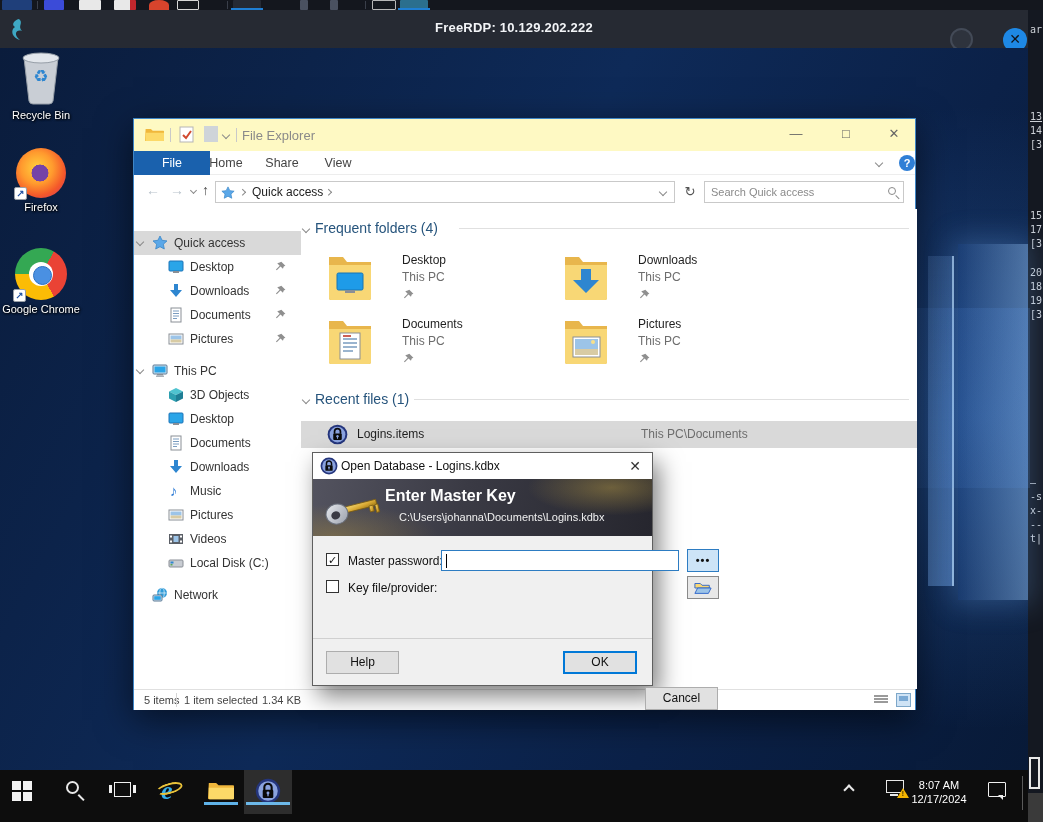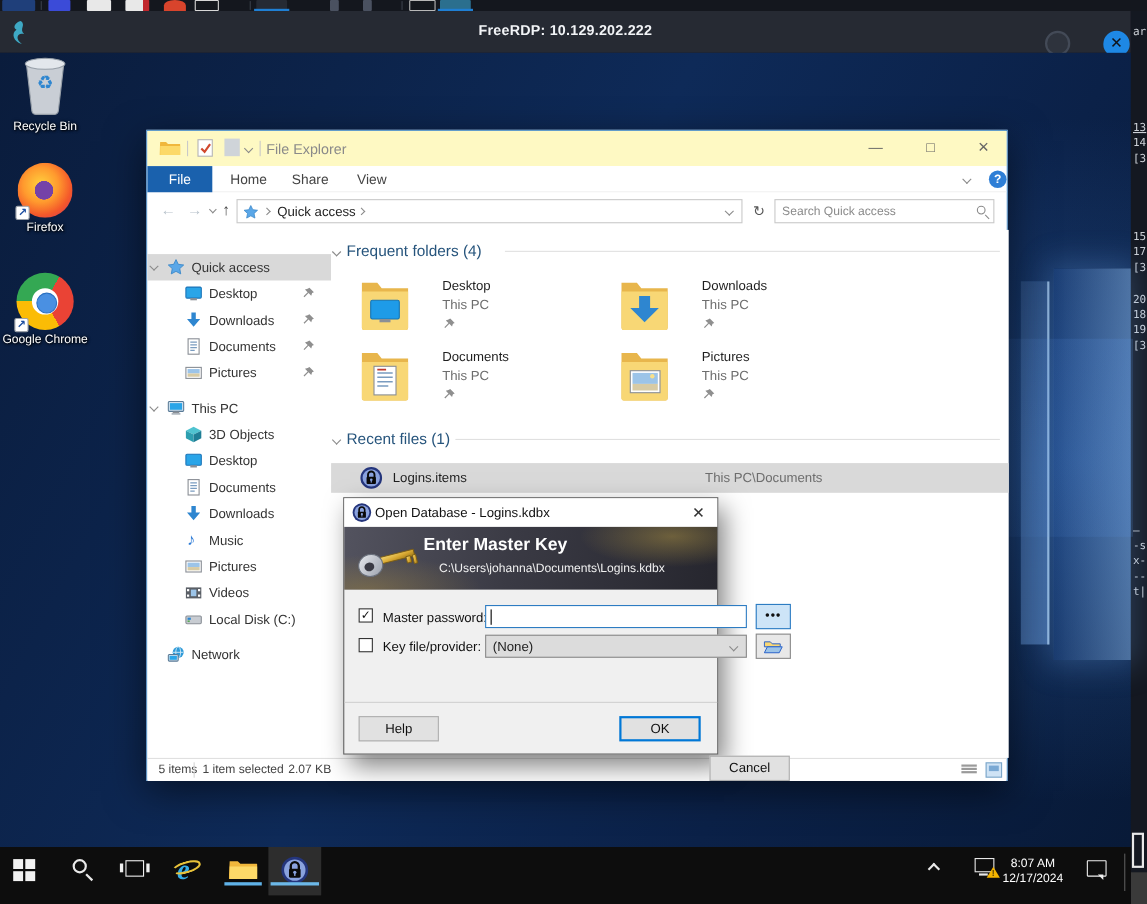--- a/index.html
+++ b/index.html
@@ -74,21 +74,21 @@
     border:1px solid #3f86c6; box-shadow:0 10px 34px rgba(0,0,0,.55); }
   .ex-titlebar { position:absolute; left:0; top:0; width:100%; height:32px; background:#fef9c3; }
   .ex-title { position:absolute; left:108px; top:9px; color:#8a8a8a; font-size:13px; }
   .qat-sep { position:absolute; top:9px; width:1px; height:14px; background:#c9c9c9; }
   .ex-winctl { position:absolute; top:0; width:44px; height:30px; color:#666;
     font-size:13px; text-align:center; line-height:30px; }
   .ex-tabs { position:absolute; left:0; top:32px; width:100%; height:24px; background:#fff;
     border-bottom:1px solid #ededed; }
   .tab { position:absolute; top:0; height:24px; font-size:12.5px; line-height:24px;
     text-align:center; color:#444; }
-  .tab-file { left:0; width:59px; background:#1a61ad; color:#fff; }
+  .tab-file { left:0; width:76px; background:#1a61ad; color:#fff; }
   .ribbon-chev { position:absolute; left:742px; top:9px; }
   .help-circle { position:absolute; left:765px; top:4px; width:16px; height:16px; border-radius:50%;
     background:#2f7fd6; color:#fff; font-size:11px; font-weight:bold; text-align:center; line-height:16px; }
   .ex-addr-row { position:absolute; left:0; top:56px; width:100%; height:34px; background:#fff; }
   .nav-arrow { position:absolute; top:7px; font-size:14px; color:#b9c3cc; }
   .nav-up { color:#4a4a4a; }
   .addr-box { position:absolute; left:81px; top:6px; width:460px; height:22px;
     border:1px solid #c9c9c9; background:#fff; }
   .addr-box .crumb { position:absolute; left:26px; top:3px; font-size:12px; color:#222; }
   .refresh-btn { position:absolute; left:546px; top:6px; width:20px; height:22px;
@@ -559,21 +559,21 @@
           </svg>
           <span class="rname">Logins.items</span>
           <span class="rloc">This PC\Documents</span>
         </div>
       </div>
 
       <div class="ex-status">
         <span class="abs" style="left:10px;top:4px;">5 items</span>
         <div class="st-div"></div>
         <span class="abs" style="left:50px;top:4px;">1 item selected</span>
-        <span class="abs" style="left:128px;top:4px;">2.07 KB</span>
+        <span class="abs" style="left:128px;top:4px;">1.34 KB</span>
         <div class="view-ic1">
             <span></span>
             <span></span>
             <span></span>
           </div>
         <div class="view-ic2"></div>
       </div>
     </div>
 
     <div class="abs kp-dlg" style="left:312px;top:404px;">
@@ -620,24 +620,20 @@
         <span class="kp-lbl">Master password:</span>
         <div class="kp-input">
           <div class="kp-caret"></div>
         </div>
         <div class="kp-dots">•••</div>
       </div>
 
       <div class="kp-row" style="top:124px;padding-left:22px;">
         <div class="cb"></div>
         <span class="kp-lbl">Key file/provider:</span>
-        <div class="kp-combo">
-          <span class="val">(None)</span>
-          <span class="chev chev-down cv"></span>
-        </div>
         <div class="kp-browse">
           <svg width="18" height="16" viewBox="0 0 20 16" style="margin-top:3px;">
             <path d="M1 3 h6 l2 2 h8 v3 h-16 z" fill="#f8d775" stroke="#2a62c9" stroke-width="1"></path>
             <path d="M1 14 l3 -6 h15 l-3 6 z" fill="#9cc4e8" stroke="#2a62c9" stroke-width="1"></path>
           </svg>
         </div>
       </div>
 
 
       <div class="kp-sep"></div>

